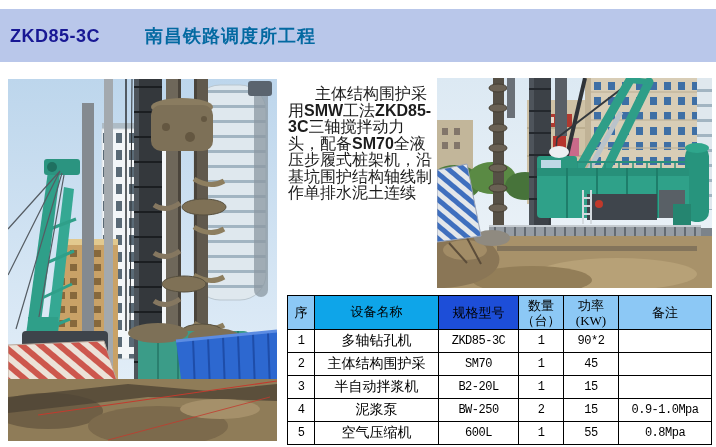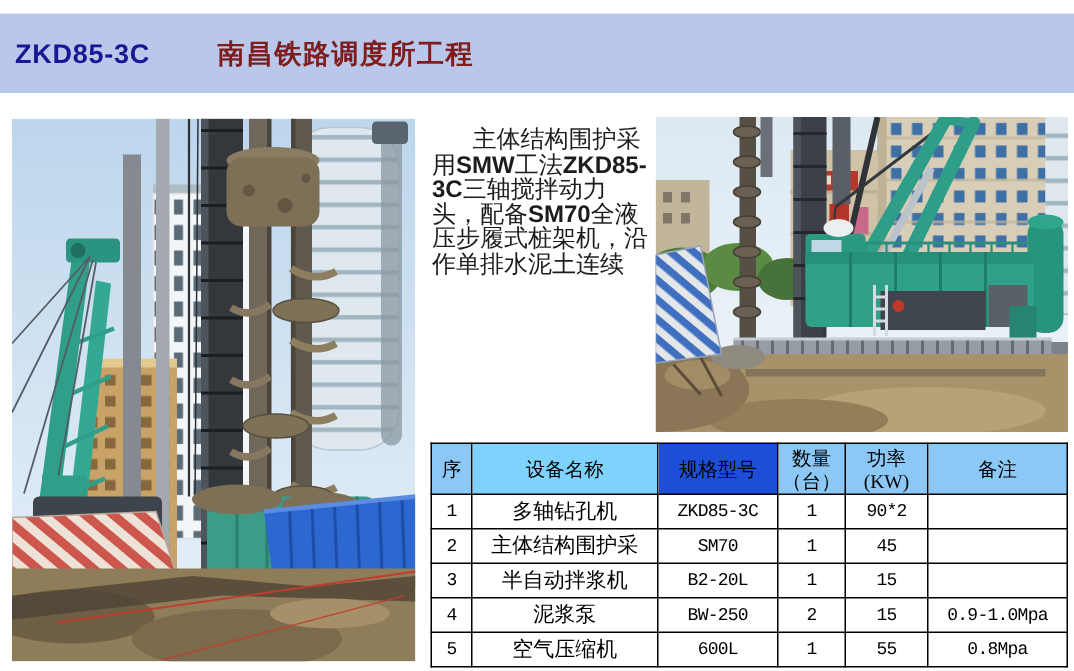--- a/index.html
+++ b/index.html
@@ -54,21 +54,21 @@
     font-family:"Liberation Mono", monospace; font-size:12px; letter-spacing:-0.5px;
   }
 </style>
 </head>
 <body>
 
 <div class="canvas">
 
   <div class="topbar" style="background: rgb(185, 199, 234);">
     <span class="model" style="color: rgb(24, 24, 148);">ZKD85-3C</span>
-    <span class="title" style="color: #7f1d1d;">南昌铁路调度所工程</span>
+    <span class="title" style="color: #0369a1;">南昌铁路调度所工程</span>
   </div>
 
   <div class="photo-left">
     <svg width="269" height="362" viewBox="0 0 269 362">
       <defs>
         <linearGradient id="skyL" x1="0" y1="0" x2="0" y2="1">
           <stop offset="0" stop-color="#bdd6ec"></stop>
             <stop offset="1" stop-color="#e9f2fa"></stop>
         </linearGradient>
         <pattern id="bands" width="10" height="15" patternUnits="userSpaceOnUse">
@@ -158,20 +158,21 @@
       <line x1="100" y1="361" x2="262" y2="318" stroke="#c23b2e" stroke-width="1" opacity="0.8"></line>
     </svg>
   </div>
 
   <div class="intro">
       <span class="line">主体结构围护采</span>
       <span class="line">用<b>SMW</b>工法<b>ZKD85-</b></span>
       <span class="line"><b>3C</b>三轴搅拌动力</span>
       <span class="line">头，配备<b>SM70</b>全液</span>
       <span class="line">压步履式桩架机，沿</span>
+      <span class="line">基坑围护结构轴线制</span>
       <span class="line">作单排水泥土连续</span>
     </div>
 
   <div class="photo-right">
     <svg width="275" height="210" viewBox="0 0 275 210">
       <defs>
         <linearGradient id="skyR" x1="0" y1="0" x2="0" y2="1">
           <stop offset="0" stop-color="#dce9f3"></stop>
             <stop offset="1" stop-color="#eef4f9"></stop>
         </linearGradient>
@@ -275,21 +276,21 @@
       <col style="width:27px">
         <col style="width:124px">
         <col style="width:80px">
       <col style="width:45px">
         <col style="width:55px">
         <col style="width:93px">
     </colgroup>
     <thead>
         <tr>
           <th style="background: rgb(140, 200, 245);">序</th>
-          <th style="background: #7dd3fc;">设备名称</th>
+          <th style="background: #0ea5e9; font-family: Liberation Mono, monospace;">设备名称</th>
           <th style="background: #1d4ed8;">规格型号</th>
           <th style="background: rgb(140, 200, 245);">数量
 （台）</th>
           <th style="background: rgb(140, 200, 245);">功率
 (KW)</th>
           <th style="background: rgb(140, 200, 245);">备注</th>
         </tr>
       </thead>
     <tbody>
         <tr>

